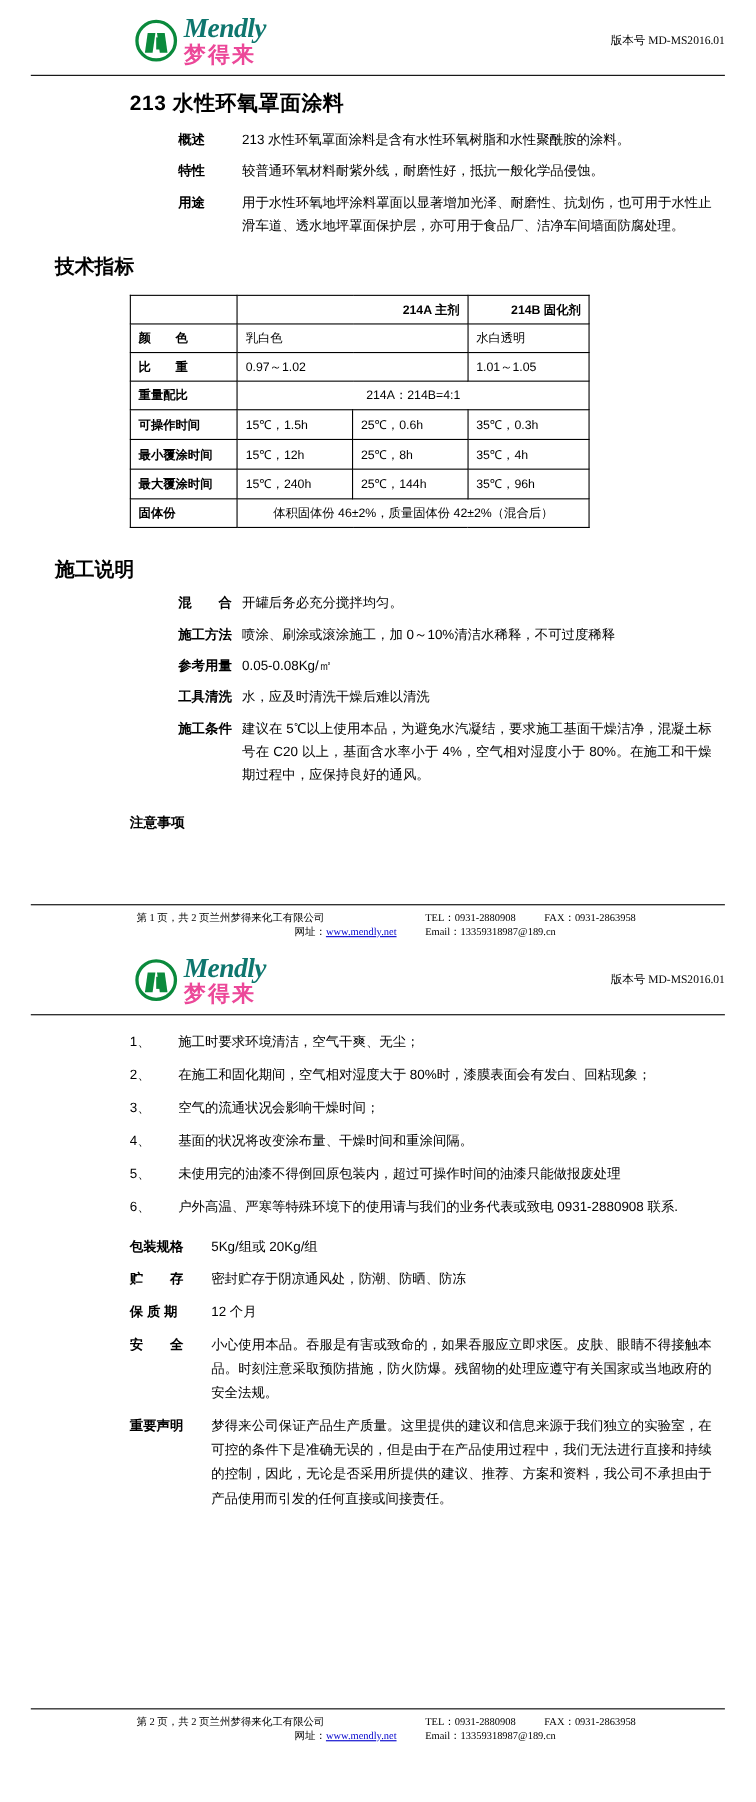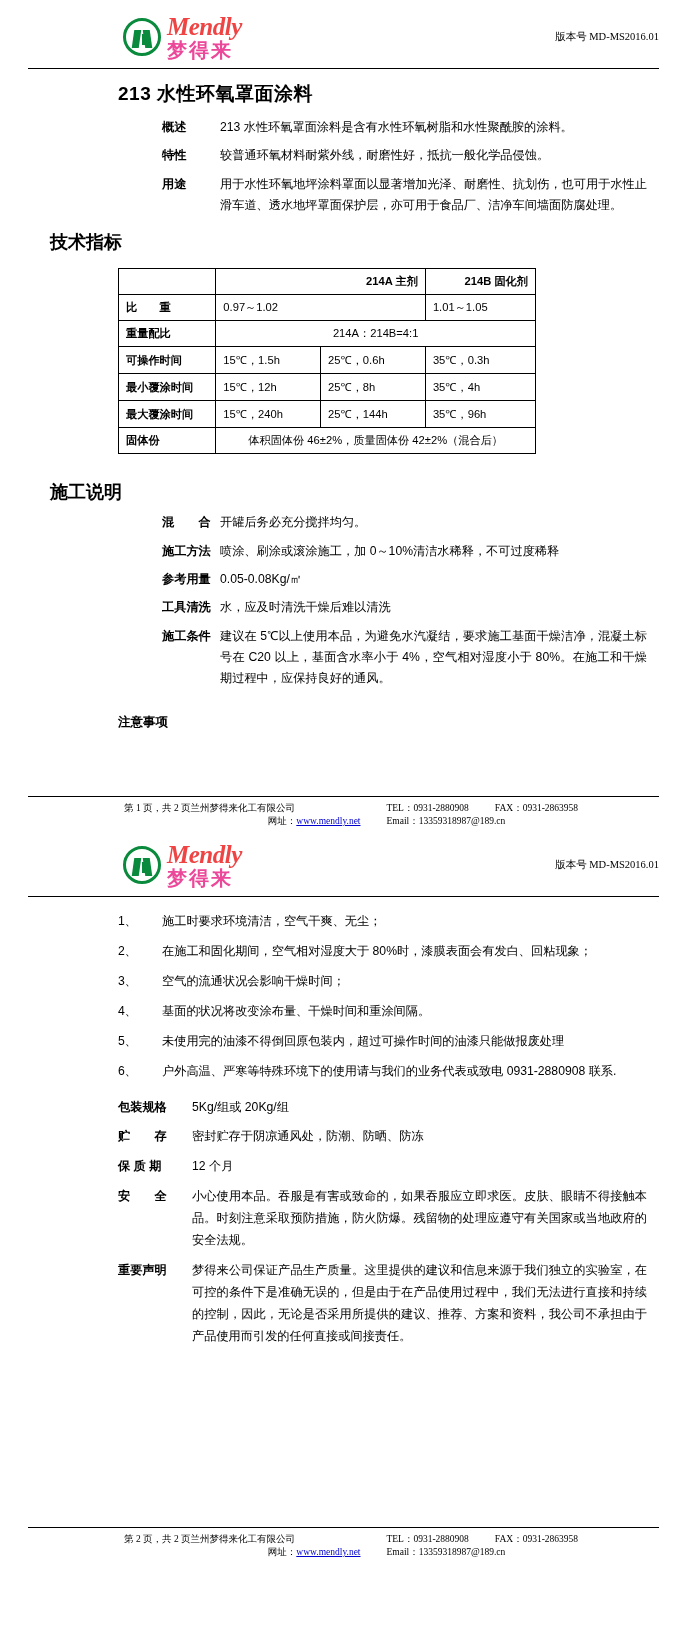--- a/index.html
+++ b/index.html
@@ -56,21 +56,21 @@
     left:16px; top:13px;
     width:6px; height:11px;
     background:#0a8a3c;
   }
   .logo-text { margin-left:6px; line-height:1.0; }
   .logo-text .en {
     font-family:"Liberation Serif", serif;
     font-size:25px;
     font-weight:bold;
     font-style:italic;
-    color:#ef4444;
+    color:#0f766e;
     letter-spacing:-0.5px;
   }
   .logo-text .cn {
     font-family:"Liberation Sans", sans-serif;
     font-size:20px;
     font-weight:bold;
     color:#ec4899;
     letter-spacing:2px;
     margin-top:1px;
   }
@@ -235,20 +235,25 @@
   </div>
 
   <div class="section-head">技术指标</div>
 
   <table class="spec">
     <tbody>
       <tr>
         <td class="hd"></td>
         <td class="hd" colspan="2">214A 主剂</td>
         <td class="hd">214B 固化剂</td>
+      </tr>
+      <tr>
+        <td class="lbl">颜　　色</td>
+        <td colspan="2">乳白色</td>
+        <td>水白透明</td>
       </tr>
       <tr>
         <td class="lbl">比　　重</td>
         <td colspan="2">0.97～1.02</td>
         <td>1.01～1.05</td>
       </tr>
       <tr>
         <td class="lbl">重量配比</td>
         <td colspan="3" style="text-align:center">214A：214B=4:1</td>
       </tr>

